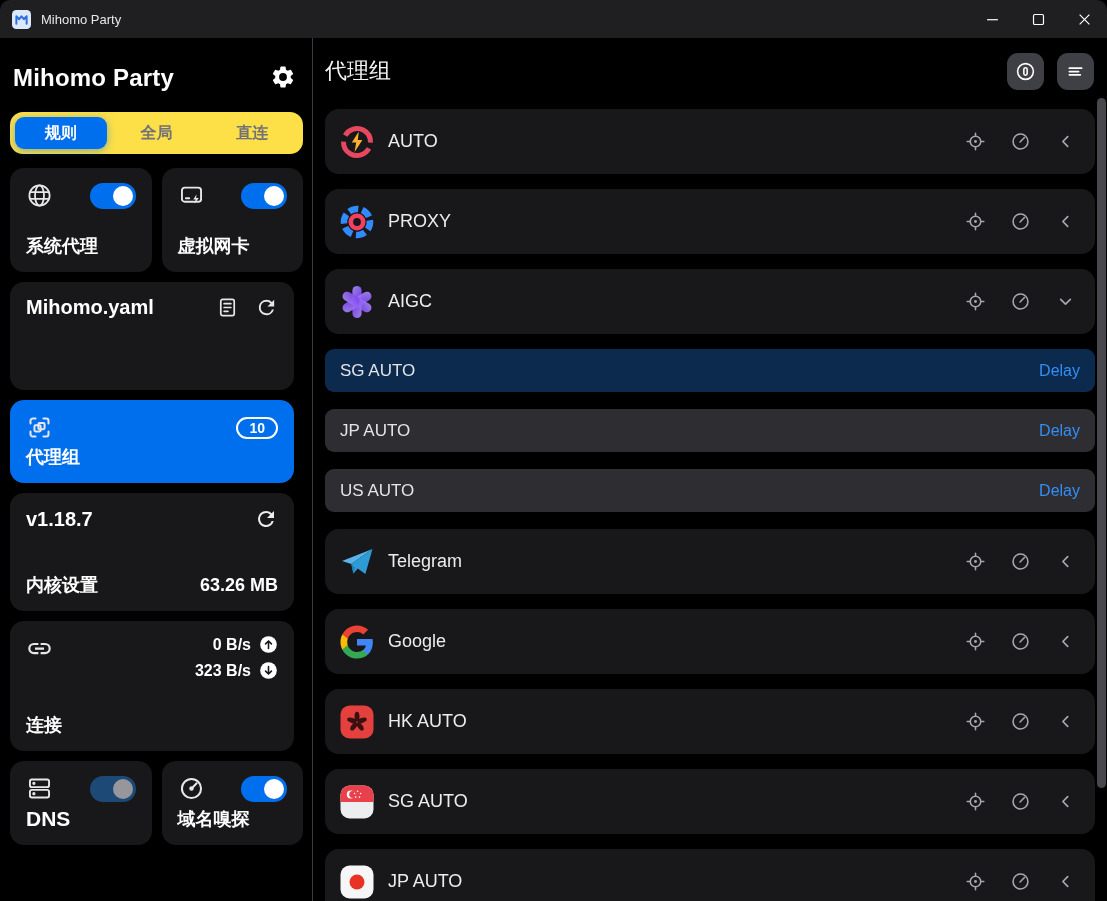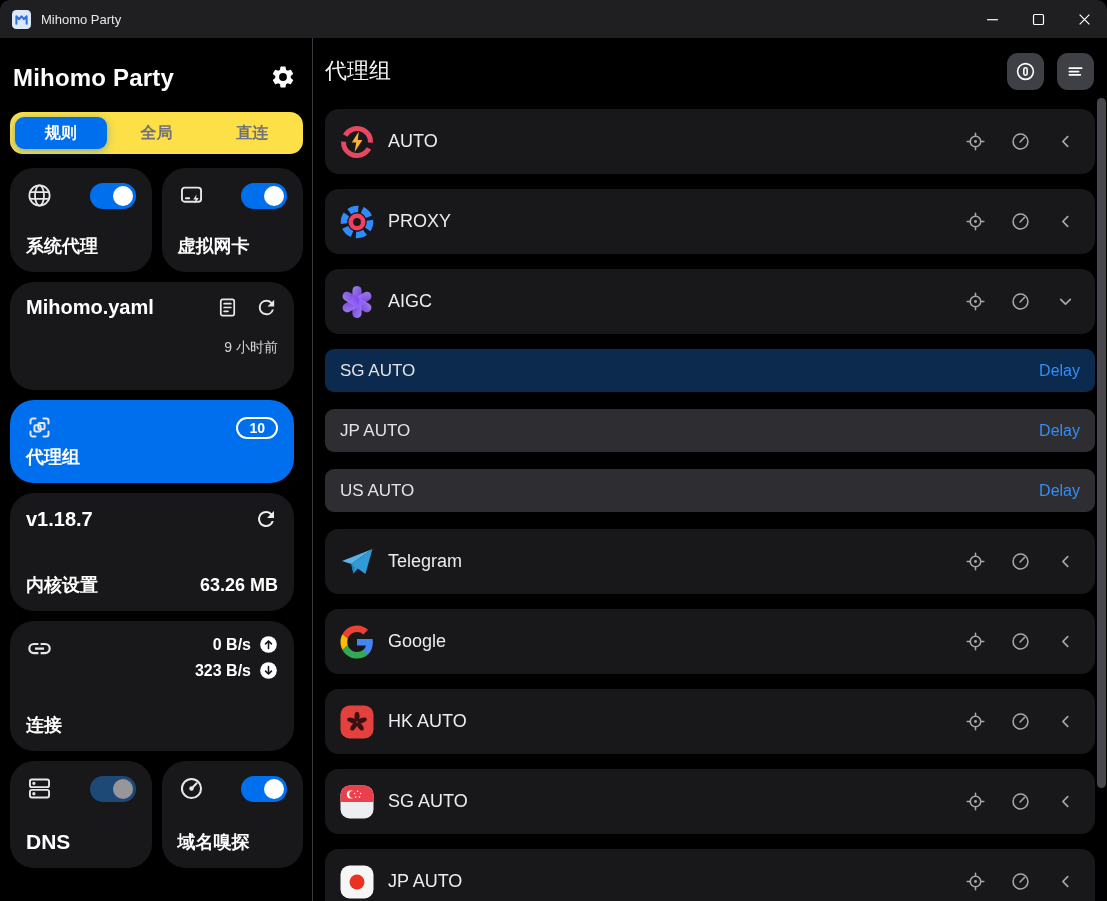--- a/index.html
+++ b/index.html
@@ -23,21 +23,21 @@
   .side-header h1 { font-size:24px; font-weight:bold; color:#fff; letter-spacing:.2px; }
   .gearbtn { background:none; border:none; color:#fff; width:28px; height:28px; cursor:pointer; }
   .gearbtn svg { width:26px; height:26px; }
 
   .tabbar { margin-top:12px; height:42px; background:#fde047; border-radius:13px; display:flex; padding:5px; gap:4px; }
   .tab { flex:1; border:none; background:none; border-radius:9px; font-size:16px; font-weight:600; color:#71717a; cursor:pointer; font-family:inherit; }
   .tab.active { background:#006FEE; color:#fff; font-weight:bold; box-shadow:0 2px 8px rgba(0,111,238,.45); }
 
   .cardcol { display:flex; flex-direction:column; gap:10px; margin-top:14px; }
   .cardrow { display:flex; gap:10px; }
-  .card { background:#18181b; border-radius:24px; padding:14px 16px; }
+  .card { background:#18181b; border-radius:14px; padding:14px 16px; }
   .half { width:142px; height:104px; display:flex; flex-direction:column; justify-content:space-between; }
   .card-toprow { display:flex; align-items:center; justify-content:space-between; }
   .cicon { width:27px; height:27px; color:#e7e7ea; display:flex; }
   .cicon svg { width:100%; height:100%; }
   .card-label { font-size:18px; font-weight:bold; color:#fff; }
 
   .toggle { width:46px; height:26px; border-radius:13px; position:relative; cursor:pointer; flex:none; }
   .toggle .knob { position:absolute; top:3px; width:20px; height:20px; border-radius:50%; }
   .toggle.on { background:#006FEE; }
   .toggle.on .knob { right:3px; background:#fff; }
@@ -58,21 +58,21 @@
   .core-card { height:118px; display:flex; flex-direction:column; justify-content:space-between; }
   .core-version { font-size:20px; font-weight:bold; color:#fff; }
   .core-bottom { display:flex; justify-content:space-between; align-items:baseline; }
   .core-mem { font-size:18px; font-weight:bold; color:#fff; }
 
   .conn-card { height:130px; display:flex; flex-direction:column; justify-content:space-between; }
   .speeds { display:flex; flex-direction:column; gap:7px; align-items:flex-end;margin-left:17px; }
   .speedline { display:flex; align-items:center; gap:8px; font-size:16px; font-weight:bold; color:#fff; }
   .speedline svg { width:19px; height:19px; }
 
-  .bothalf { height:107px;justify-content:space-between; }
+  .bothalf { height:84px;justify-content:space-between; }
   .dns-label { font-size:21px; }
 
   .iconbtn { background:none; border:none; color:inherit; cursor:pointer; display:flex; align-items:center; padding:0; }
 
   
   .main { flex:1; position:relative; display:flex; flex-direction:column; }
   .main-header { height:66px; display:flex; align-items:center; padding:0 13px 0 12px; }
   .main-header h2 { font-size:22px; font-weight:500; color:#f4f4f5; }
   .header-actions { margin-left:auto; display:flex; gap:13px; }
   .hbtn { width:37px; height:37px; border-radius:11px; background:#3f3f46; border:none; color:#fff; display:flex; align-items:center; justify-content:center; cursor:pointer; }
@@ -184,21 +184,20 @@
                     <path d="M8.5 8h7M8.5 12h7M8.5 16h4" stroke-linecap="round"></path>
                   </svg>
                 </button>
               <button class="iconbtn">
                   <svg viewBox="0 0 24 24" fill="currentColor">
                     <path d="M17.65 6.35A7.96 7.96 0 0 0 12 4a8 8 0 1 0 7.73 10h-2.08A6 6 0 1 1 12 6c1.66 0 3.14.69 4.22 1.78L13 11h7V4l-2.35 2.35z"></path>
                   </svg>
                 </button>
             </span>
           </div>
-          <div class="profile-updated">9 小时前</div>
         </div>
 
         <div class="card wide pg-card">
           <div class="card-toprow">
             <span class="cicon">
                 <svg viewBox="0 0 24 24" fill="none" stroke="currentColor" stroke-width="1.8" stroke-linecap="round">
                   <path d="M4 8.5V6a2 2 0 0 1 2-2h2.5M15.5 4H18a2 2 0 0 1 2 2v2.5M20 15.5V18a2 2 0 0 1-2 2h-2.5M8.5 20H6a2 2 0 0 1-2-2v-2.5"></path>
                   <rect x="7.5" y="10" width="5.5" height="5.5" rx="1"></rect>
                   <rect x="11" y="8" width="5.5" height="5.5" rx="1"></rect>
                 </svg>

